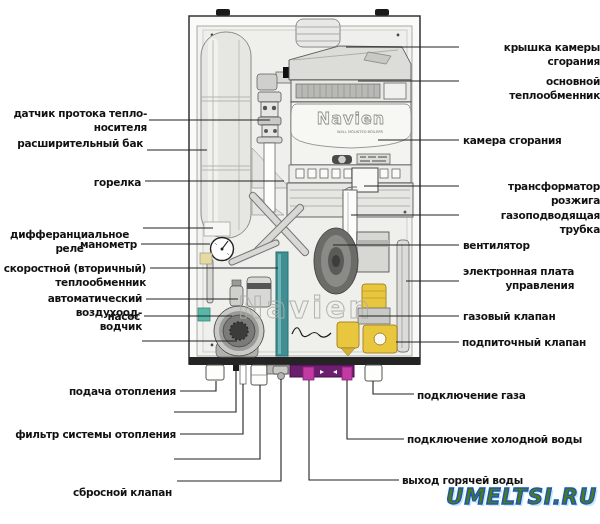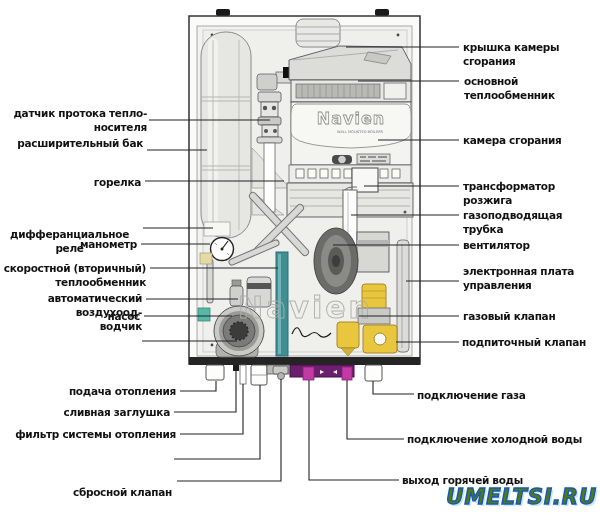--- a/index.html
+++ b/index.html
@@ -9,21 +9,21 @@
     overflow:hidden;
   }
   .stage{position:absolute;left:0;top:0;width:600px;height:524px;}
   svg.diagram{position:absolute;left:0;top:0;}
   .lbl{
     position:absolute;
     font-size:10.5px;font-weight:700;letter-spacing:-0.3px;
     line-height:14px;color:#121212;white-space:pre-line;
   }
   .lbl.left{text-align:right;}
-  .lbl.right{text-align:left;}
+  .lbl.right{text-align:right;}
   .watermark{
     position:absolute;top:485px;right:3px;
     font-size:21px;font-weight:800;font-style:italic;letter-spacing:1px;
     color:#4d7c0f;
     -webkit-text-stroke:1.4px #1d55b5;
     text-shadow:0 0 2px #ffffff,0 0 4px #cfeeff,2px 2px 0 #bfe4fa;
     font-family:"DejaVu Sans","Liberation Sans",sans-serif;
     margin-left:48px;
   }
 </style>
@@ -259,21 +259,20 @@
   <div class="lbl left" style="top:136px;right:457px;">расширительный бак</div>
   <div class="lbl left" style="top:175px;right:459px;">горелка</div>
   <div class="lbl left" style="top:227px;right:461px;text-align:center;">дифферанциальное реле</div>
   <div class="lbl left" style="top:237px;right:463px;">манометр</div>
   <div class="lbl left" style="top:261px;right:454px;">скоростной (вторичный)
 теплообменник</div>
   <div class="lbl left" style="top:291px;right:458px;">автоматический воздухоод-
 водчик</div>
   <div class="lbl left" style="top:309px;right:460px;">насос</div>
   <div class="lbl left" style="top:384px;right:424px;">подача отопления</div>
-  <div class="lbl left" style="top:405px;right:430px;">сливная заглушка</div>
   <div class="lbl left" style="top:427px;right:424px;">фильтр системы отопления</div>
   <div class="lbl left" style="top:485px;right:428px;">сбросной клапан</div>
 
   <div class="lbl right" style="top:40px;left:463px;">крышка камеры сгорания</div>
   <div class="lbl right" style="top:74px;left:464px;">основной теплообменник</div>
   <div class="lbl right" style="top:133px;left:463px;">камера сгорания</div>
   <div class="lbl right" style="top:179px;left:463px;">трансформатор розжига</div>
   <div class="lbl right" style="top:208px;left:463px;">газоподводящая трубка</div>
   <div class="lbl right" style="top:238px;left:463px;">вентилятор</div>
   <div class="lbl right" style="top:264px;left:463px;">электронная плата

